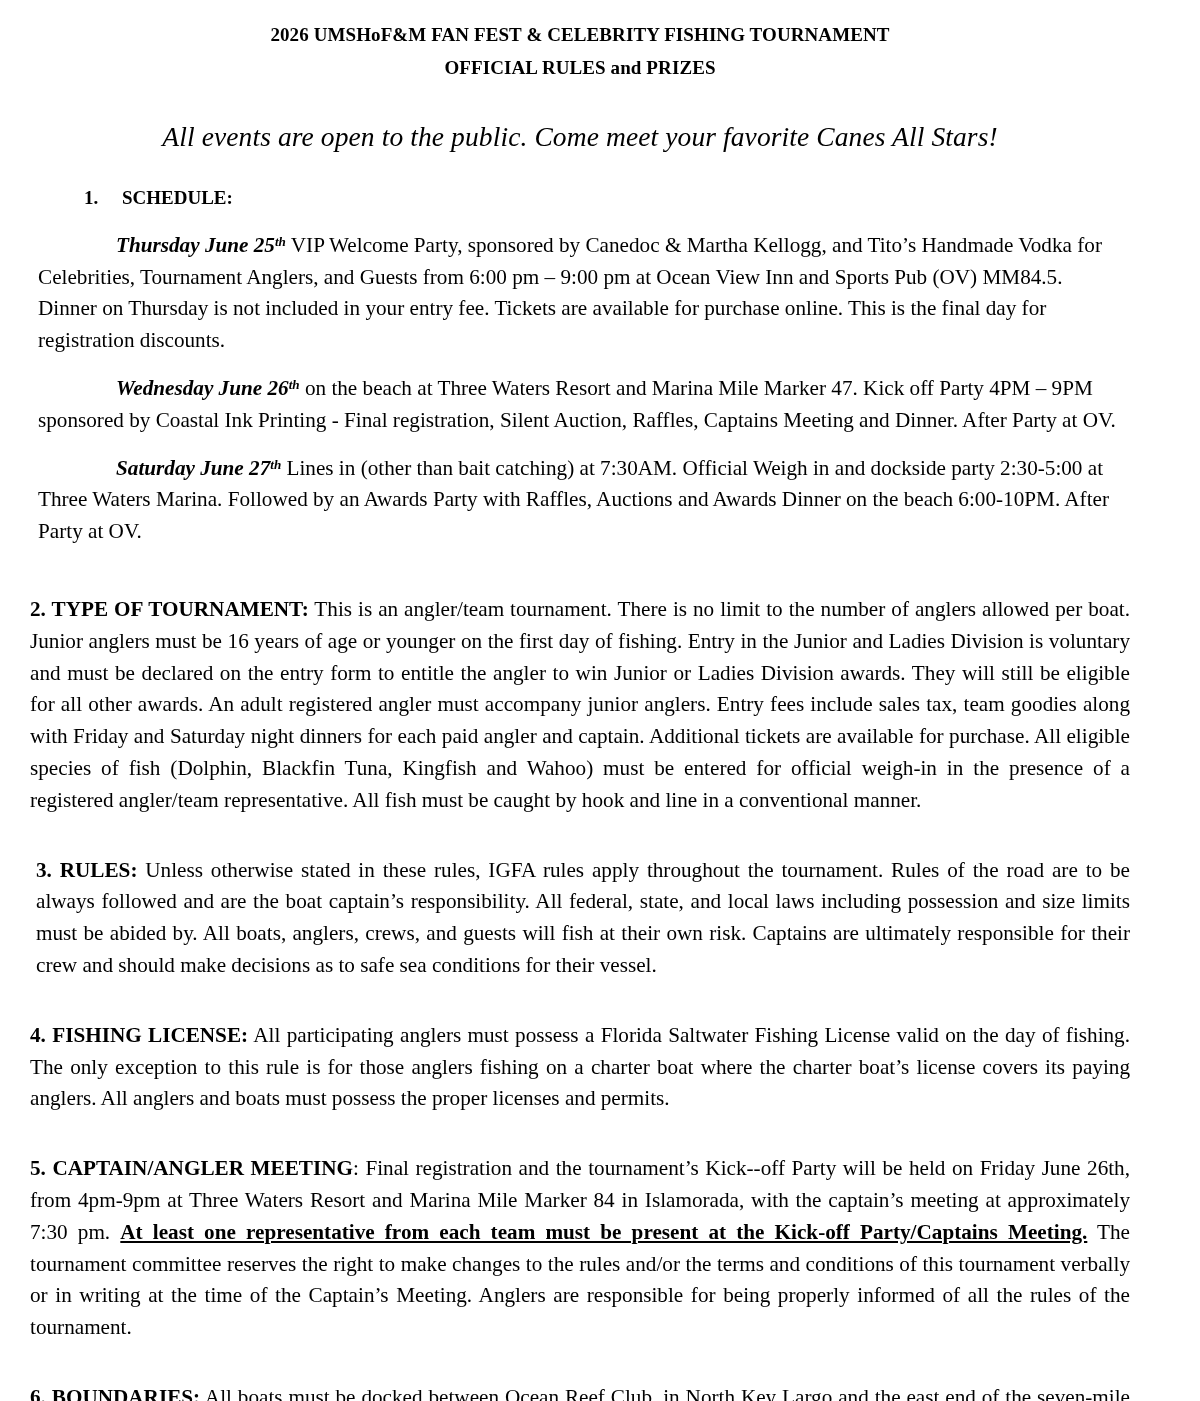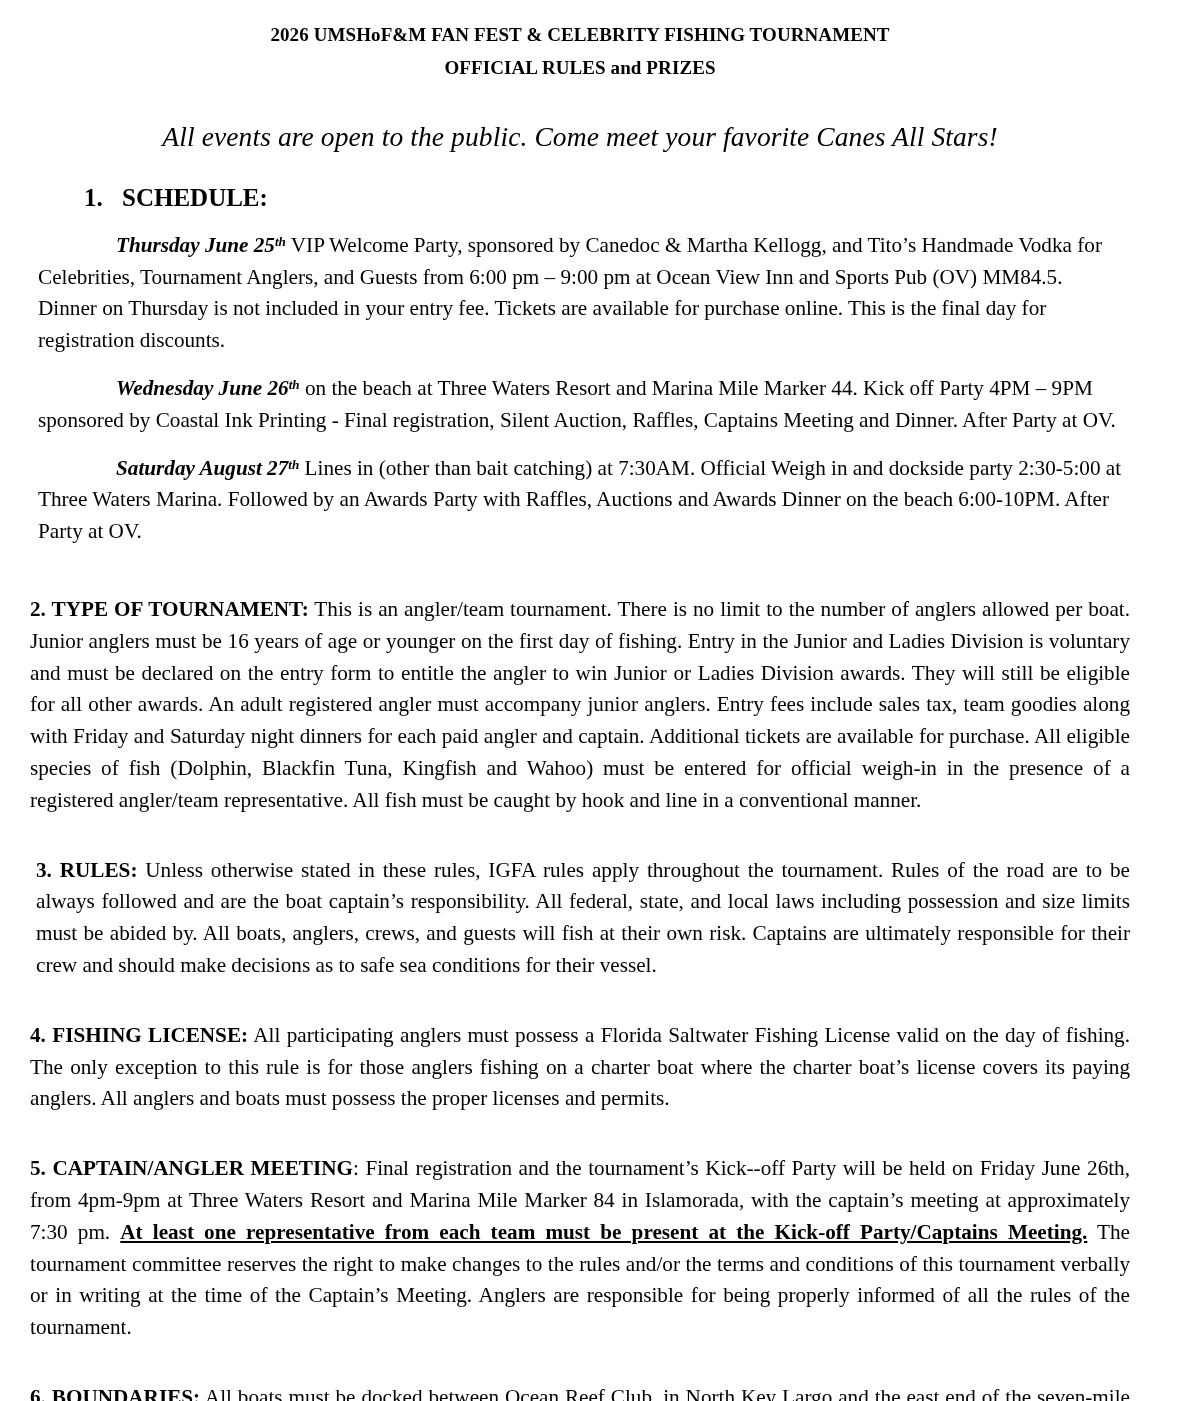--- a/index.html
+++ b/index.html
@@ -51,21 +51,21 @@
   }
 
   
   .schedule-section {
     margin: 0;
     padding-top: 22px;
   }
   .schedule-heading-row {
     display: block;
     padding-left: 62px;
-    font-size: 25px;
+    font-size: 19px;
     line-height: 31.8px;
     font-weight: bold;
   }
   .schedule-heading-row .list-number {
     display: inline-block;
     width: 38px;
   }
   .schedule-body {
     margin: 0;
     padding: 0;
@@ -125,23 +125,23 @@
 
   <section class="schedule-section">
     <div class="schedule-heading-row">
       <span class="list-number">1.</span><span>SCHEDULE:</span>
     </div>
 
     <div class="schedule-body">
 
       <p class="schedule-entry"><span class="day-label"><span>Thursday June 25</span><sup>th</sup></span><span> VIP Welcome Party, sponsored by Canedoc &amp; Martha Kellogg, and Tito’s Handmade Vodka for Celebrities, Tournament Anglers, and Guests from 6:00 pm – 9:00 pm at Ocean View Inn and Sports Pub (OV) MM84.5. Dinner on Thursday is not included in your entry fee.  Tickets are available for purchase online. This is the final day for registration discounts.</span></p>
 
-      <p class="schedule-entry"><span class="day-label"><span>Wednesday June 26</span><sup>th</sup></span><span> on the beach at Three Waters Resort and Marina Mile Marker 44.  Kick off Party 4PM – 9PM sponsored by Coastal Ink Printing - Final registration, Silent Auction, Raffles, Captains Meeting and Dinner.  After Party at OV.</span></p>
+      <p class="schedule-entry"><span class="day-label"><span>Wednesday June 26</span><sup>th</sup></span><span> on the beach at Three Waters Resort and Marina Mile Marker 47.  Kick off Party 4PM – 9PM sponsored by Coastal Ink Printing - Final registration, Silent Auction, Raffles, Captains Meeting and Dinner.  After Party at OV.</span></p>
 
-      <p class="schedule-entry"><span class="day-label"><span>Saturday August 27</span><sup>th</sup></span><span> Lines in (other than bait catching) at 7:30AM.  Official Weigh in and dockside party 2:30-5:00 at Three Waters Marina. Followed by an Awards Party with Raffles, Auctions and Awards Dinner on the beach 6:00-10PM.  After Party at OV.</span></p>
+      <p class="schedule-entry"><span class="day-label"><span>Saturday June 27</span><sup>th</sup></span><span> Lines in (other than bait catching) at 7:30AM.  Official Weigh in and dockside party 2:30-5:00 at Three Waters Marina. Followed by an Awards Party with Raffles, Auctions and Awards Dinner on the beach 6:00-10PM.  After Party at OV.</span></p>
 
     </div>
   </section>
 
   <p class="rule rule-2"><span class="rule-heading">2. TYPE OF TOURNAMENT:</span><span> This is an angler/team tournament. There is no limit to the number of anglers allowed per boat. Junior anglers must be 16 years of age or younger on the first day of fishing. Entry in the Junior and Ladies Division is voluntary and must be declared on the entry form to entitle the angler to win Junior or Ladies Division awards. They will still be eligible for all other awards. An adult registered angler must accompany junior anglers.  Entry fees include sales tax, team goodies along with Friday and Saturday night dinners for each paid angler and captain.  Additional tickets are available for purchase.  All eligible species of fish (Dolphin, Blackfin Tuna, Kingfish and Wahoo) must be entered for official weigh-in in the presence of a registered angler/team representative. All fish must be caught by hook and line in a conventional manner.</span></p>
 
   <p class="rule rule-3"><span class="rule-heading">3. RULES:</span><span>  Unless otherwise stated in these rules, IGFA rules apply throughout the tournament.  Rules of the road are to be always followed and are the boat captain’s responsibility.  All federal, state, and local laws including possession and size limits must be abided by.   All boats, anglers, crews, and guests will fish at their own risk.  Captains are ultimately responsible for their crew and should make decisions as to safe sea conditions for their vessel.</span></p>
 
   <p class="rule rule-4"><span class="rule-heading">4. FISHING LICENSE:</span><span>  All participating anglers must possess a Florida Saltwater Fishing License valid on the day of fishing.  The only exception to this rule is for those anglers fishing on a charter boat where the charter boat’s license covers its paying anglers.  All anglers and boats must possess the proper licenses and permits.</span></p>
 

